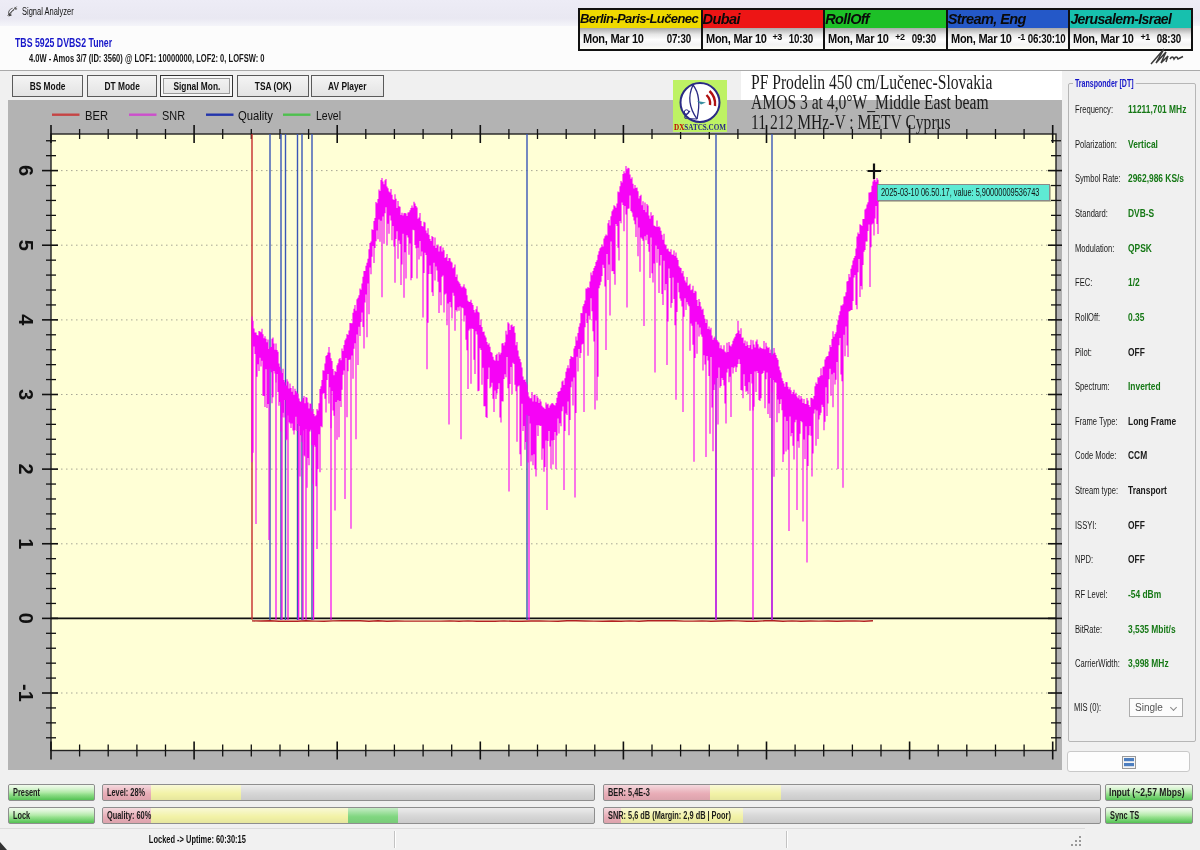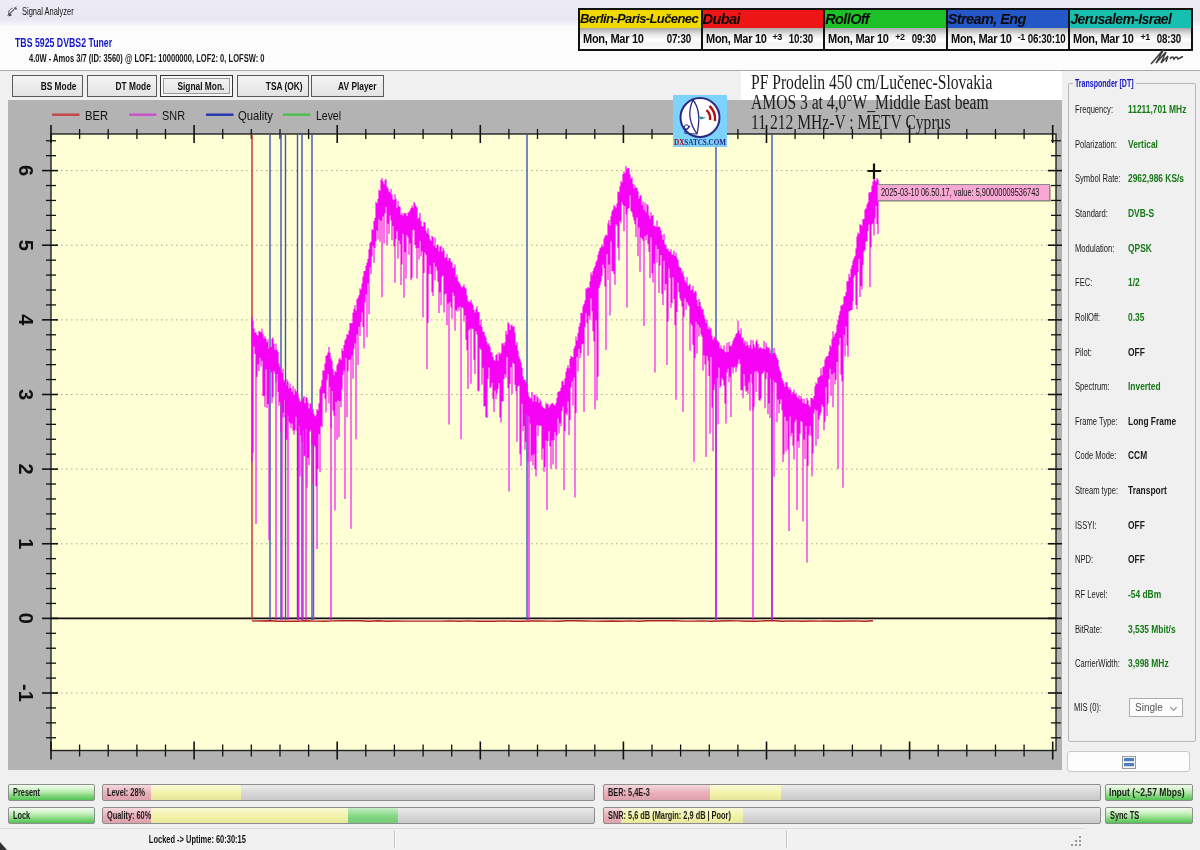--- a/index.html
+++ b/index.html
@@ -4,39 +4,39 @@
 *{margin:0;padding:0;box-sizing:border-box}
 html,body{width:1200px;height:850px;overflow:hidden;background:#F0F0F0;
 font-family:"Liberation Sans",sans-serif;-webkit-font-smoothing:antialiased}
 #titlebar{position:absolute;left:0;top:0;width:1200px;height:26px;
 background:linear-gradient(#EDECF6,#E9E8F2 70%,#F5F5FA)}
 #titlebar .t{position:absolute;left:22px;top:6px;font-size:10px;color:#111;transform:scaleX(.75);transform-origin:0 50%}
 #whiteband{position:absolute;left:0;top:26px;width:1200px;height:45px;background:#FCFCFC;border-bottom:1px solid #A9A9A9}
 #tuner{position:absolute;left:15px;top:36px;font-size:12.5px;font-weight:bold;color:#1717C9;transform:scaleX(.70);transform-origin:0 0;white-space:nowrap}
 #sub{position:absolute;left:29px;top:52px;font-size:10.5px;font-weight:600;color:#161616;transform:scaleX(.72);transform-origin:0 0;white-space:nowrap}
 .tab{position:absolute;top:75px;height:22px;border:1px solid #5A5A5A;background:linear-gradient(#F4F4F4,#E3E3E3);
-font-size:11px;font-weight:bold;color:#111;text-align:right;line-height:20px}
+font-size:11px;font-weight:bold;color:#111;text-align:center;line-height:20px}
 .tab i{font-style:normal;display:inline-block;transform:scaleX(.76)}
 .tabsel{box-shadow:inset 0 0 0 2px #F8F8F8, inset 0 0 0 3px #9a9a9a;border:1px solid #333}
 #chart{position:absolute;left:8px;top:100px;width:1054px;height:670px;background:#B3B3B3}
 #clock{position:absolute;left:578px;top:8px;width:615px;height:43px;border:2px solid #111;display:flex;background:#fff}
 .ccol{flex:1 1 0;border-left:2px solid #111;display:flex;flex-direction:column;min-width:0}
 .ccol:first-child{border-left:none}
 .chead{height:18px;font-weight:bold;font-style:italic;text-align:left;color:#0A0A0A;
 line-height:18px;letter-spacing:-0.6px;white-space:nowrap;overflow:hidden}
 .ctime{position:relative;height:21px;background:linear-gradient(#A9A9A9 0%,#E6E6E6 30%,#FDFDFD 55%,#F3F3F3 80%,#FEFEF8 100%);
 font-weight:bold;font-size:12.5px;color:#0A0A0A;line-height:22px}
 .cdate{position:absolute;left:3px;letter-spacing:-0.3px;transform:scaleX(.88);transform-origin:0 50%}
 .chm{position:absolute;right:10px;letter-spacing:-0.2px;transform:scaleX(.78);transform-origin:100% 50%}
 .off{position:absolute;left:70px;top:-2px;font-size:9px;letter-spacing:-0.5px}
 #wstrip{position:absolute;left:741px;top:71px;width:321px;height:29px;background:#FFFFFF}
 #wbox{position:absolute;left:751px;top:71px;width:323px;font-family:"Liberation Serif",serif;font-size:20px;
 color:#1b1b1b;line-height:20.1px;white-space:nowrap;transform:scaleX(.78);transform-origin:0 0;padding-top:1px}
-#logo{position:absolute;left:673px;top:95px;width:54px;height:52px;background:#7dd3fc}
-#tooltip{position:absolute;left:877px;top:184px;width:173px;height:17px;background:#f9a8d4;
+#logo{position:absolute;left:673px;top:80px;width:54px;height:52px;background:#bef264}
+#tooltip{position:absolute;left:877px;top:184px;width:173px;height:17px;background:#5eead4;
 border:1px solid #8A8A8A;box-shadow:1px 1px 0 rgba(0,0,0,.25);font-size:10px;
 line-height:15px;padding-left:3px;color:#111;white-space:nowrap;overflow:hidden}
 #tpanel{position:absolute;left:1068px;top:83px;width:128px;height:659px;border:1px solid #B6B6B6;border-radius:2px}
 #tptitle{position:absolute;left:1073px;top:77px;background:#F0F0F0;padding:0 3px;font-size:11px;font-weight:bold;color:#1414C8;transform:scaleX(.64);transform-origin:0 0;white-space:nowrap}
 .tl{position:absolute;left:6px;font-size:10px;color:#1a1a1a;white-space:nowrap;transform:scaleX(.76);transform-origin:0 0}
 .gv{position:absolute;left:59px;font-size:10px;font-weight:bold;color:#157815;white-space:nowrap;transform:scaleX(.84);transform-origin:0 0}
 .bv{position:absolute;left:59px;font-size:10px;font-weight:bold;color:#1a1a1a;white-space:nowrap;transform:scaleX(.84);transform-origin:0 0}
 #mislab{position:absolute;left:1074px;top:702px;font-size:10px;color:#1a1a1a;transform:scaleX(.76);transform-origin:0 0}
 #missel{position:absolute;left:1129px;top:698px;width:54px;height:19px;border:1px solid #ADADAD;background:#FCFCFC;
 font-size:10px;color:#555;line-height:17px;padding-left:5px}

